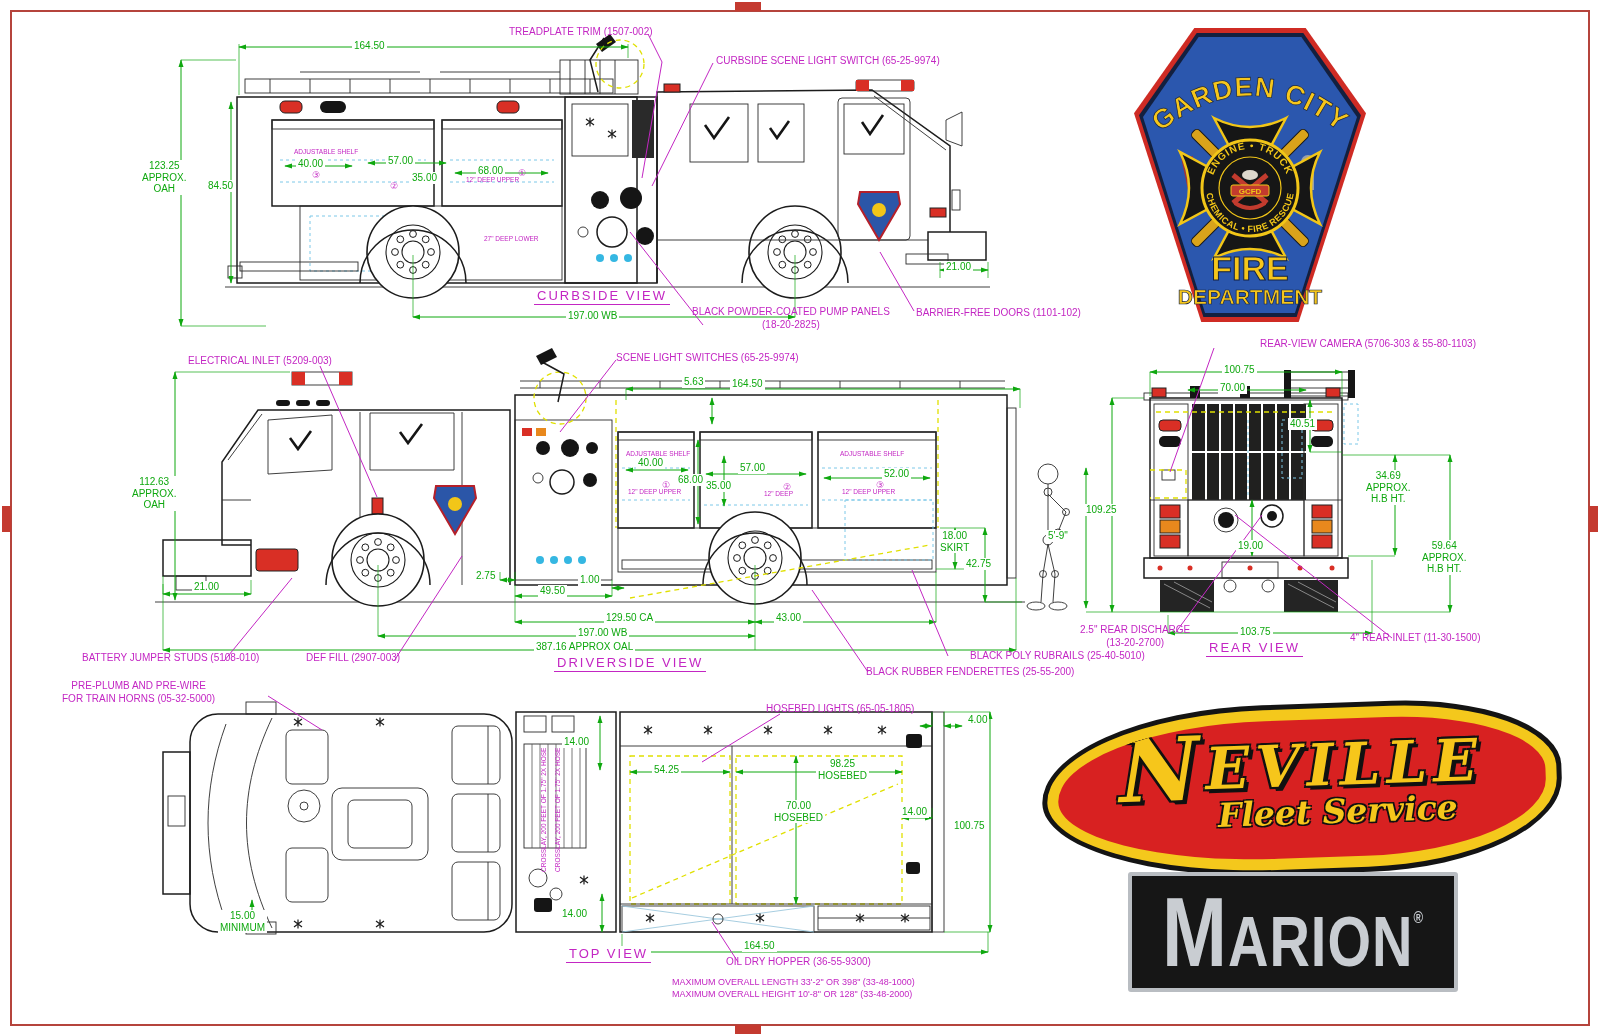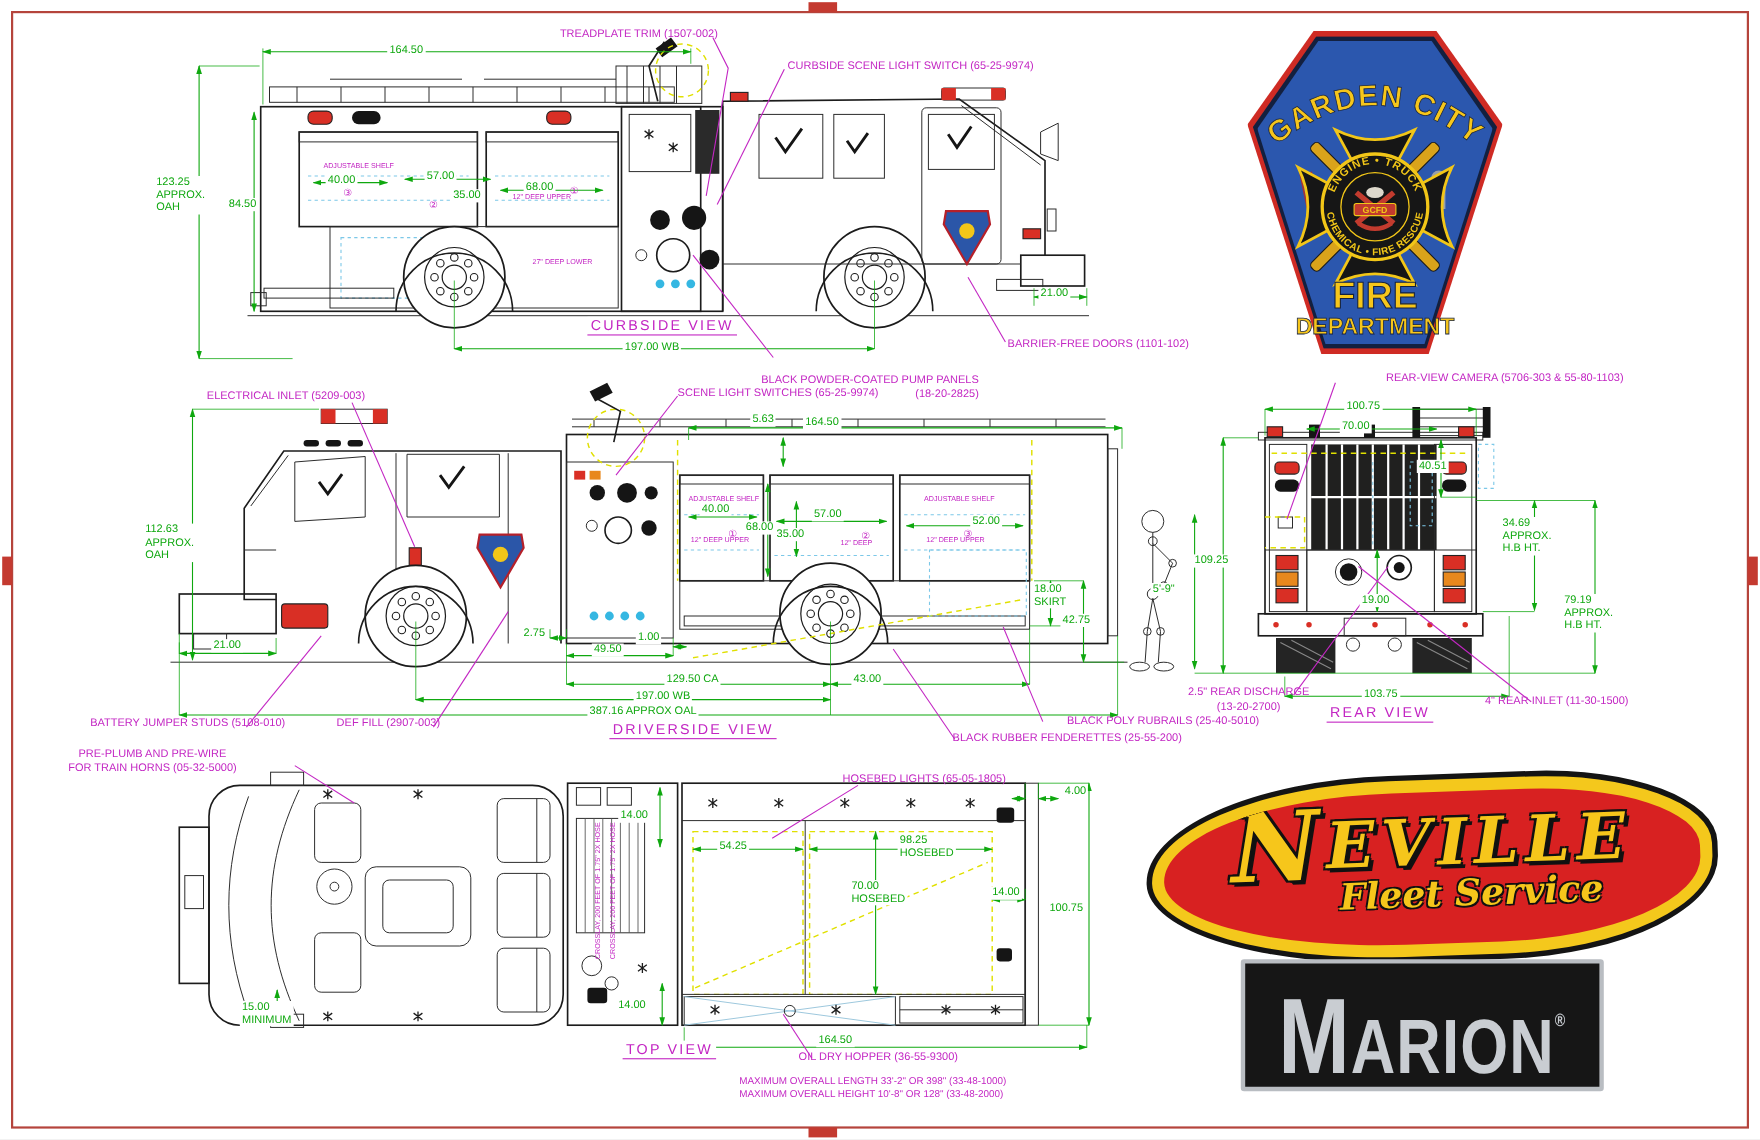--- a/index.html
+++ b/index.html
@@ -13,21 +13,21 @@
   .k2{stroke:#2a2a2a;fill:none;stroke-width:0.9;}
   .chk{stroke:#151515;fill:none;stroke-width:2.6;}
   .dim{stroke:#0fa80f;fill:none;stroke-width:1;marker-start:url(#ar);marker-end:url(#ar);}
   .ext{stroke:#0fa80f;fill:none;stroke-width:0.7;}
   .lead{stroke:#c326c3;fill:none;stroke-width:1;}
   .yd{stroke:#e0e000;fill:none;stroke-width:1.3;stroke-dasharray:5 4;}
   .cd{stroke:#7cc8e8;fill:none;stroke-width:1;stroke-dasharray:3 3;}
   
   .lbl{position:absolute;z-index:2;}
   .g{font-size:10px;line-height:1.15;color:#0fa80f;background:#fff;padding:0 2px;
-     white-space:pre-line;}
+     text-align:center;white-space:pre-line;}
   .m{font-size:10px;line-height:1.25;color:#c326c3;white-space:pre-line;text-align:center;}
   .t{font-size:13px;color:#c326c3;letter-spacing:2px;border-bottom:1.5px solid #c326c3;
      padding:0 3px 1px;background:#fff;}
   .n{font-size:6.5px;color:#c326c3;white-space:nowrap;}
   .c{font-size:9px;color:#c326c3;}
   .v{font-size:6.5px;color:#c326c3;transform:rotate(-90deg);transform-origin:0 0;white-space:nowrap;}
   
   .badge{position:absolute;left:1134px;top:28px;width:232px;height:294px;z-index:3;}
   .bshape{position:absolute;clip-path:polygon(26% 0,74% 0,100% 29%,71% 100%,29% 100%,0 29%);}
   .b-red{inset:0;background:#cf2b24;}
@@ -46,21 +46,21 @@
            color:#f6c61b;letter-spacing:6px;margin-top:6px;
            text-shadow:2px 2px 0 #111,-2px -2px 0 #111,2px -2px 0 #111,-2px 2px 0 #111,4px 4px 0 #111;}
   .nv-initial{font-size:88px;line-height:0.9;vertical-align:-10px;}
   .nv-rest{font-size:58px;}
   .nv-tag{font-family:"DejaVu Serif",serif;font-weight:bold;font-style:italic;font-size:33px;
           color:#f6c61b;margin-top:-12px;padding-left:70px;
           text-shadow:1.5px 1.5px 0 #111,-1.5px -1.5px 0 #111,1.5px -1.5px 0 #111,-1.5px 1.5px 0 #111;}
   
   .marion{position:absolute;left:1128px;top:872px;width:322px;height:112px;background:#161616;
           border:4px solid #b9bdc2;border-radius:3px;z-index:3;
-          display:flex;align-items:flex-end;justify-content:center;}
+          display:flex;align-items:center;justify-content:center;}
   .mar-text{color:#c9cdd2;font-weight:bold;letter-spacing:1px;transform:scaleY(1.25);white-space:nowrap;}
   .mar-initial{font-size:78px;}
   .mar-rest{font-size:56px;}
   .mar-reg{font-size:13px;vertical-align:34px;}
 </style>
 </head>
 <body>
 
 <div id="page">
   <div class="frame"></div>
@@ -427,21 +427,21 @@
 APPROX.
 OAH</span>
   <span class="lbl g" style="left:206px;top:180px;">84.50</span>
   <span class="lbl g" style="left:296px;top:158px;">40.00</span>
   <span class="lbl g" style="left:386px;top:155px;">57.00</span>
   <span class="lbl g" style="left:410px;top:172px;">35.00</span>
   <span class="lbl g" style="left:476px;top:165px;">68.00</span>
   <span class="lbl g" style="left:566px;top:310px;">197.00 WB</span>
   <span class="lbl g" style="left:944px;top:261px;">21.00</span>
   <span class="lbl t" style="left:534px;top:288px;">CURBSIDE VIEW</span>
-  <span class="lbl m" style="left:692px;top:340px;text-align:right;">BLACK POWDER-COATED PUMP PANELS
+  <span class="lbl m" style="left:692px;top:306px;text-align:center;">BLACK POWDER-COATED PUMP PANELS
 (18-20-2825)</span>
   <span class="lbl m" style="left:916px;top:307px;">BARRIER-FREE DOORS (1101-102)</span>
   <span class="lbl c" style="left:312px;top:170px;">③</span>
   <span class="lbl c" style="left:390px;top:181px;">②</span>
   <span class="lbl c" style="left:518px;top:168px;">①</span>
   <span class="lbl n" style="left:294px;top:148px;">ADJUSTABLE SHELF</span>
   <span class="lbl n" style="left:466px;top:176px;">12" DEEP UPPER</span>
   <span class="lbl n" style="left:484px;top:235px;">27" DEEP LOWER</span>
 
   <span class="lbl m" style="left:188px;top:355px;">ELECTRICAL INLET (5209-003)</span>
@@ -483,21 +483,21 @@
 
   <span class="lbl m" style="left:1216px;top:338px;padding-left:44px;">REAR-VIEW CAMERA (5706-303 &amp; 55-80-1103)</span>
   <span class="lbl g" style="left:1222px;top:364px;">100.75</span>
   <span class="lbl g" style="left:1218px;top:382px;">70.00</span>
   <span class="lbl g" style="left:1288px;top:418px;">40.51</span>
   <span class="lbl g" style="left:1084px;top:504px;">109.25</span>
   <span class="lbl g" style="left:1046px;top:530px;">5'-9"</span>
   <span class="lbl g" style="left:1364px;top:470px;">34.69
 APPROX.
 H.B HT.</span>
-  <span class="lbl g" style="left:1420px;top:540px;">79.19
+  <span class="lbl g" style="left:1420px;top:540px;">59.64
 APPROX.
 H.B HT.</span>
   <span class="lbl g" style="left:1236px;top:540px;">19.00</span>
   <span class="lbl g" style="left:1238px;top:626px;">103.75</span>
   <span class="lbl m" style="left:1080px;top:624px;">2.5" REAR DISCHARGE
 (13-20-2700)</span>
   <span class="lbl m" style="left:1350px;top:632px;">4" REAR INLET (11-30-1500)</span>
   <span class="lbl t" style="left:1206px;top:640px;">REAR VIEW</span>
 
   <span class="lbl m" style="left:62px;top:680px;">PRE-PLUMB AND PRE-WIRE

